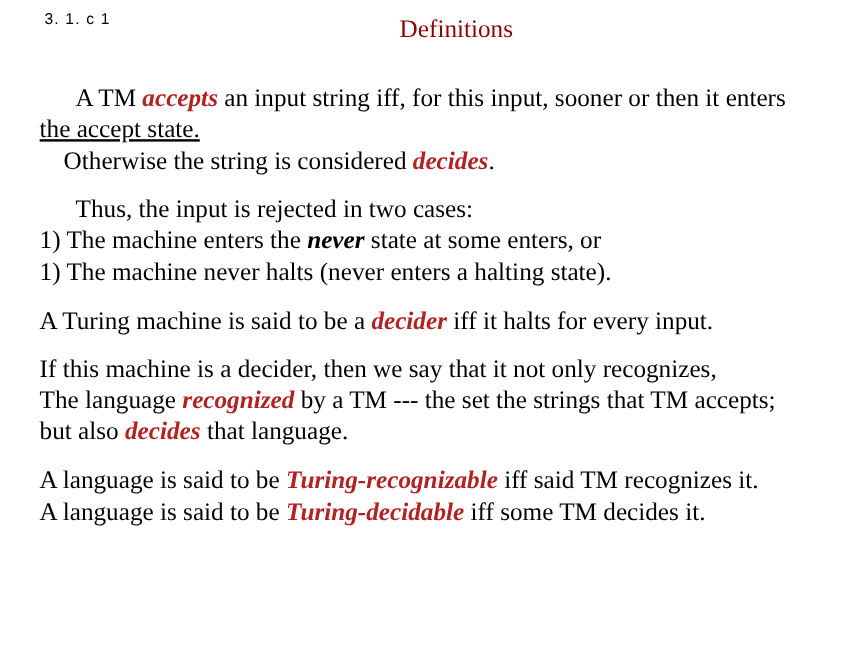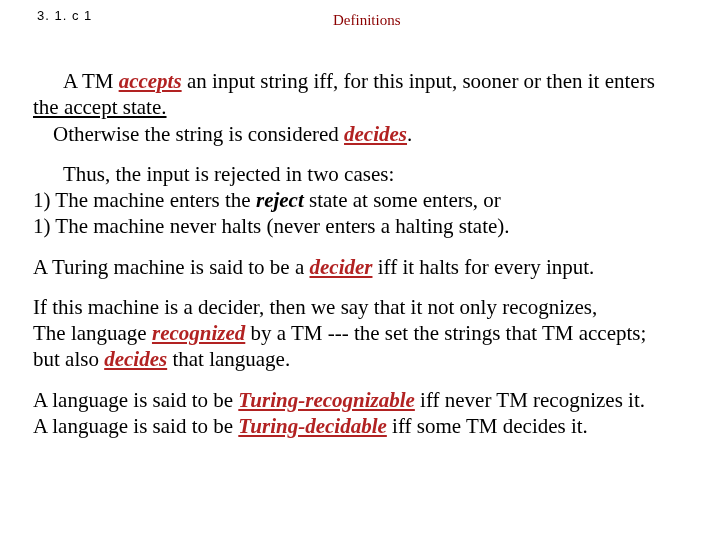--- a/index.html
+++ b/index.html
@@ -32,32 +32,32 @@
     font-size: 13px;
     font-family: Arial, Helvetica, sans-serif;
     color: #000;
     letter-spacing: 1px;
   }
   .title {
     position: absolute;
     left: 300px;
     top: 3px;
     color: #8B0000;
-    font-size: 15px;
+    font-size: 21px;
   }
   .body {
     margin-top: 32px;
   }
   .para {
     margin: 0 0 14px 0;
   }
   .indent1 { text-indent: 30px; }
   .indent2 { text-indent: 20px; }
   .red { color: #B22222; }
-  .biu { font-weight: bold; font-style: italic; text-decoration: underline; }
+  .biu { font-weight: bold; font-style: italic; }
   .bi  { font-weight: bold; font-style: italic; }
   .list-line { margin: 0; }
 </style>
 </head>
 <body>
 
 <div class="page">
 
   <div class="header-row">
     <span class="slide-num">3. 1. c 1</span>
@@ -72,42 +72,42 @@
       </span>
       <span style="display:block;text-decoration:underline;">the accept state.</span>
       <span style="display:block;" class="indent2">
         <span>Otherwise the string is considered </span><span class="red biu">decides</span><span>.</span>
       </span>
     </p>
 
     <p class="para">
       <span style="display:block;" class="indent1">Thus, the input is rejected in two cases:</span>
       <span style="display:block;" class="list-line">
-        <span>1)   The machine enters the </span><span class="bi">reject</span><span> state at some enters, or</span>
+        <span>1)   The machine enters the </span><span class="bi">never</span><span> state at some enters, or</span>
       </span>
       <span style="display:block;" class="list-line">1)   The machine never halts (never enters a halting state).</span>
     </p>
 
     <p class="para">
       <span>A Turing machine is said to be a </span><span class="red biu">decider</span><span> iff it halts for every input.</span>
     </p>
 
     <p class="para">
       <span style="display:block;">If this machine is a decider, then we say that it not only recognizes,</span>
       <span style="display:block;">
         <span>The language </span><span class="red biu">recognized</span><span> by a TM --- the set the strings that TM accepts;</span>
       </span>
       <span style="display:block;">
         <span>but also </span><span class="red biu">decides</span><span> that language.</span>
       </span>
     </p>
 
     <p class="para" style="margin-bottom:0;">
       <span style="display:block;">
-        <span>A language is said to be </span><span class="red biu">Turing-recognizable</span><span> iff never TM recognizes it.</span>
+        <span>A language is said to be </span><span class="red biu">Turing-recognizable</span><span> iff said TM recognizes it.</span>
       </span>
       <span style="display:block;">
         <span>A language is said to be </span><span class="red biu">Turing-decidable</span><span> iff some TM decides it.</span>
       </span>
     </p>
 
   </div>
 </div>
 
 </body></html>

